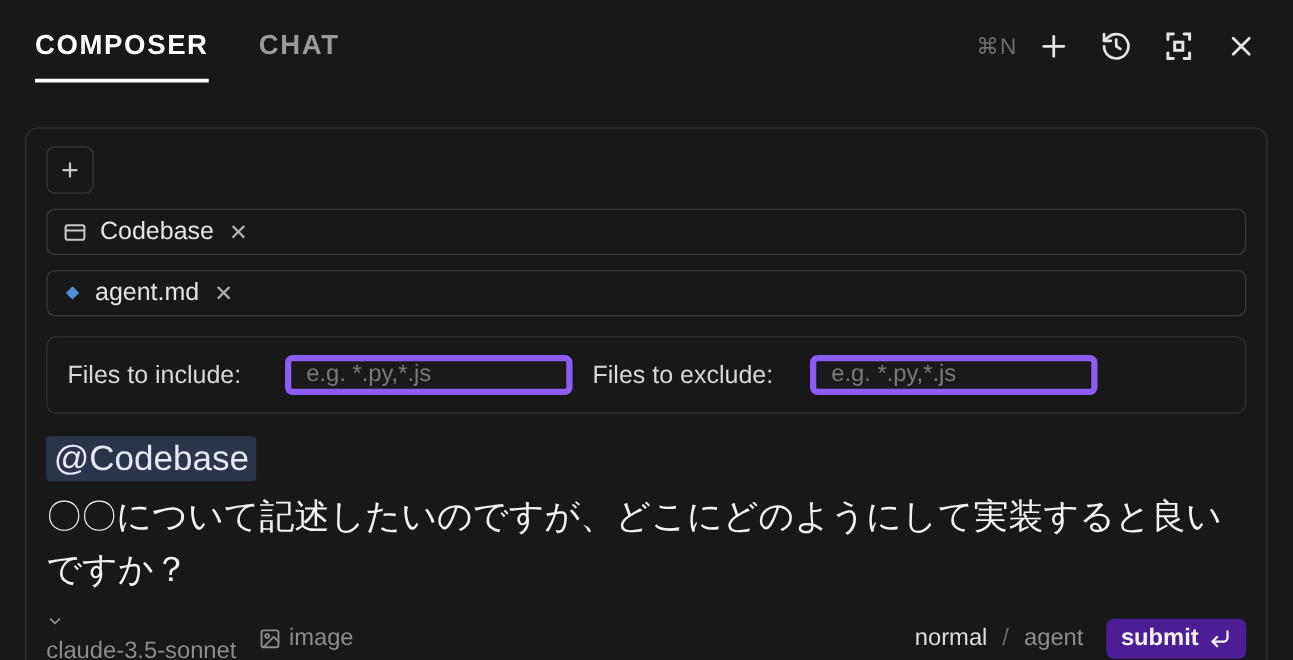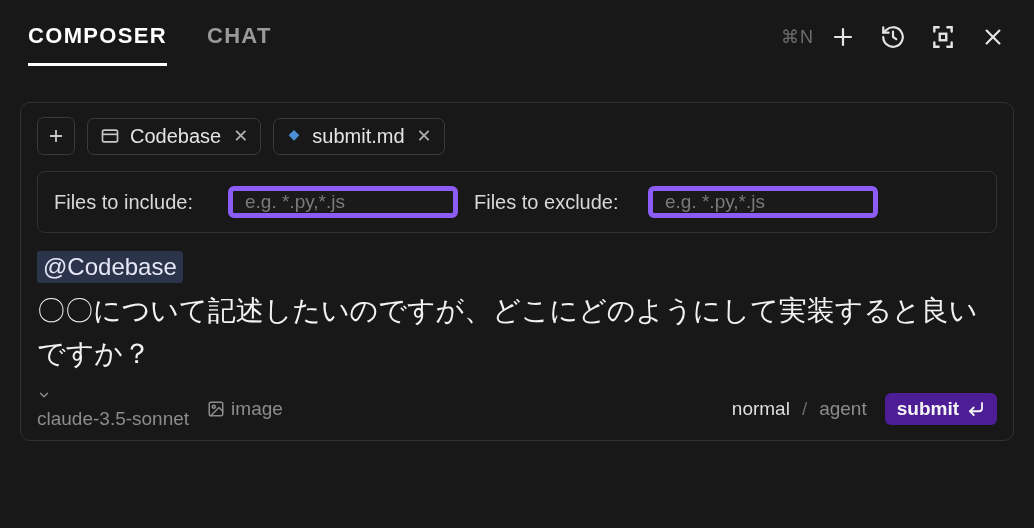--- a/index.html
+++ b/index.html
@@ -62,22 +62,22 @@
   .icon-btn svg { display:block; }
   .panel {
     margin: 36px 20px 0 20px;
     border: 1px solid #313131;
     border-radius: 10px;
     padding: 14px 16px 10px 16px;
   }
   .chip-row {
     display: flex;
     gap: 12px;
-    align-items: center;
     margin-bottom: 16px;
+    flex-direction: column;
   }
   .chip-add {
     width: 38px; height: 38px;
     border: 1px solid #3a3a3a;
     border-radius: 7px;
     display: flex; align-items: center; justify-content: center;
     color: #c8c8c8;
     cursor: pointer;
   }
   .chip {
@@ -120,21 +120,21 @@
     color: #e0e0e0;
     width: 230px;
   }
   .filter-input::placeholder { color: #7a7a7a; }
   .mention {
     display: inline-block;
     background: #2b344a;
     color: #e6e8f8;
     border-radius: 3px;
     padding: 2px 6px;
-    font-size: 24px;
+    font-size: 28px;
     font-weight: 500;
     margin-bottom: 4px;
   }
   .prompt-text {
     font-size: 28px;
     color: #f2f2f2;
     line-height: 1.55;
     margin-top: 2px;
     margin-bottom: 12px;
   }
@@ -224,21 +224,21 @@
       </span>
       <span>Codebase</span>
       <span class="chip-close">✕</span>
     </div>
     <div class="chip">
       <span class="chip-icon">
         <svg width="16" height="20" viewBox="0 0 24 24" fill="#4a8fd8">
             <path d="M12 3 L20 11 L12 19 L4 11 Z"></path>
           </svg>
       </span>
-      <span>submit.md</span>
+      <span>agent.md</span>
       <span class="chip-close">✕</span>
     </div>
   </div>
 
   <div class="file-filters">
     <div class="filter-row">
       <span class="filter-label">Files to include:</span>
       <input class="filter-input" placeholder="e.g. *.py,*.js" style="">
     </div>
     <div class="filter-row">

